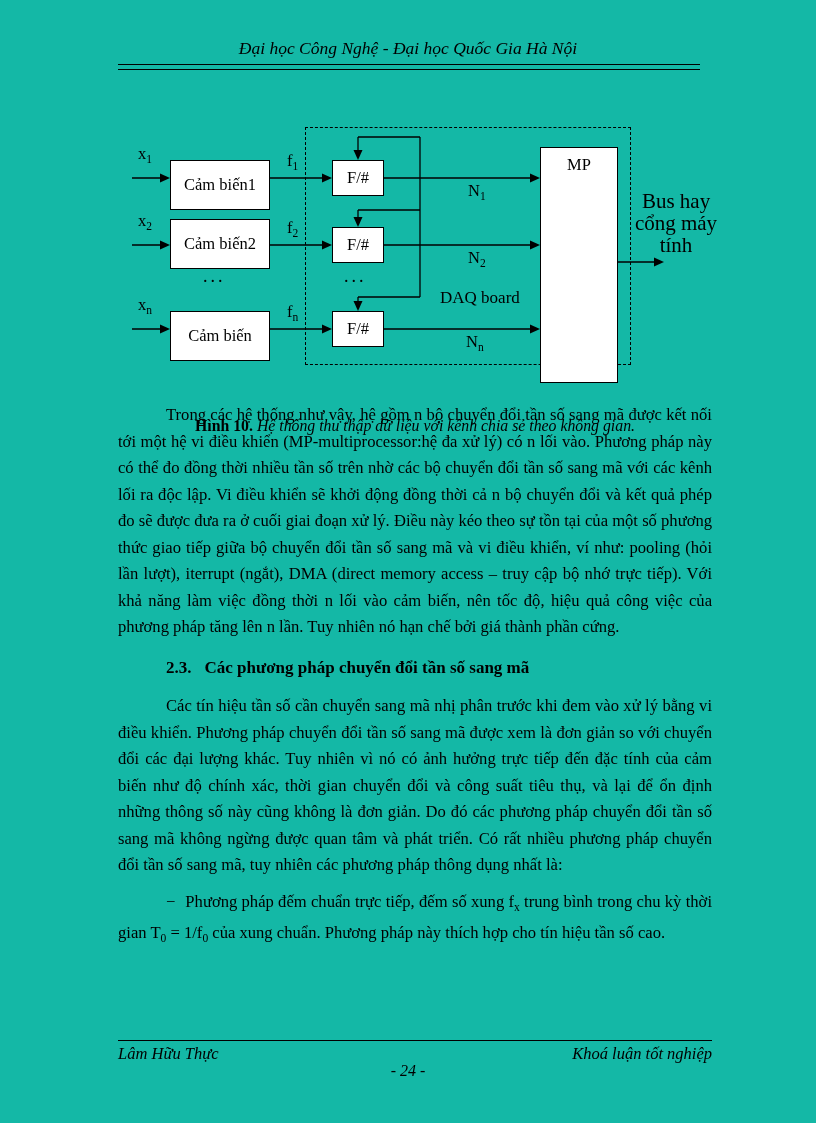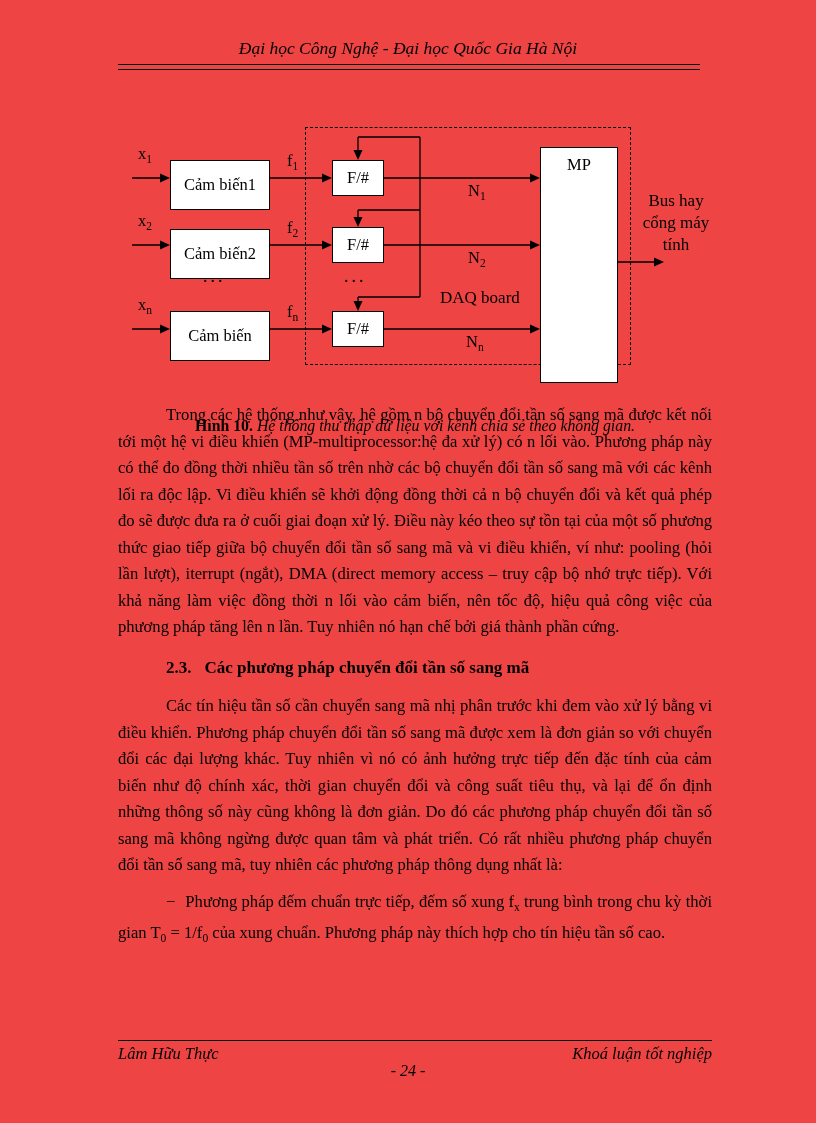--- a/index.html
+++ b/index.html
@@ -1,39 +1,39 @@
 <!DOCTYPE html>
 <html><head>
 <meta charset="utf-8">
 <style>
   html, body { margin:0; padding:0; background:#e8e8e8; }
   .page {
     position:relative; width:816px; height:1123px; margin:0 auto;
-    background:#ef4444; color:#000;
+    background:#14b8a6; color:#000;
     font-family:"Liberation Serif", "DejaVu Serif", serif;
     overflow:hidden;
   }
   
   .header-title { position:absolute; top:38px; left:0; width:816px; text-align:center; font-style:italic; font-size:17.5px; }
   .rule { position:absolute; height:0; border-top:1.3px solid #000; }
   .hr1 { top:64px; left:118px; width:582px; }
   .hr2 { top:69px; left:118px; width:582px; }
 
   
   .diagram { position:absolute; top:118px; left:0; width:816px; height:265px; font-size:16.5px; }
   .diagram svg { position:absolute; top:0; left:0; }
   .dbox { position:absolute; border:1.4px solid #000; background:#fff; display:flex; align-items:center; justify-content:center; box-sizing:border-box; }
   .sensor { left:170px; width:100px; height:50px; }
   .conv { left:332px; width:52px; height:36px; }
   .mp-box { left:540px; top:29px; width:78px; height:236px; align-items:flex-start; padding-top:7px; }
   .dashed-outline { position:absolute; left:305px; top:9px; width:326px; height:238px; border:1.4px dashed #000; box-sizing:border-box; }
   .dlabel { position:absolute; white-space:nowrap; }
   .dlabel sub, .bullet sub { font-size:11.5px; }
   .dots { letter-spacing:3px; font-size:18px; }
-  .bus-label { left:630px; top:72px; width:92px; text-align:center; white-space:pre-line; line-height:22px; font-size:17px; }
+  .bus-label { left:630px; top:72px; width:92px; text-align:center; white-space:pre-line; line-height:22px; font-size:21px; }
 
   
   .caption { position:absolute; top:377px; left:118px; width:594px; text-align:center; font-size:15.8px;margin-top:40px; }
   .cap-label { font-weight:bold; }
   .cap-text { font-style:italic; }
   .flow { position:absolute; top:402px; left:118px; width:594px; font-size:16.6px; line-height:26.5px; text-align:justify; }
   .flow p { margin:0; text-indent:48px; }
   h2.heading { font-size:17px; font-weight:bold; margin:14px 0 12px 0; text-indent:48px; text-align:left; }
   .heading-num { margin-right:13px; }
   .bullet { margin-top:10px !important; text-indent:57px; }
@@ -94,21 +94,21 @@
         <polygon points="358,109 353.5,99 362.5,99"></polygon>
         <polygon points="358,193 353.5,183 362.5,183"></polygon>
       </g>
     </svg>
 
     <div class="dashed-outline"></div>
 
     <div class="dbox sensor" style="top:42px">
         <span>Cảm biến1</span>
       </div>
-    <div class="dbox sensor" style="top:111px">
+    <div class="dbox sensor" style="top:101px">
         <span>Cảm biến2</span>
       </div>
     <div class="dbox sensor" style="top:193px">
         <span>Cảm biến</span>
       </div>
 
     <div class="dbox conv" style="top:42px">
         <span>F/#</span>
       </div>
     <div class="dbox conv" style="top:109px">

